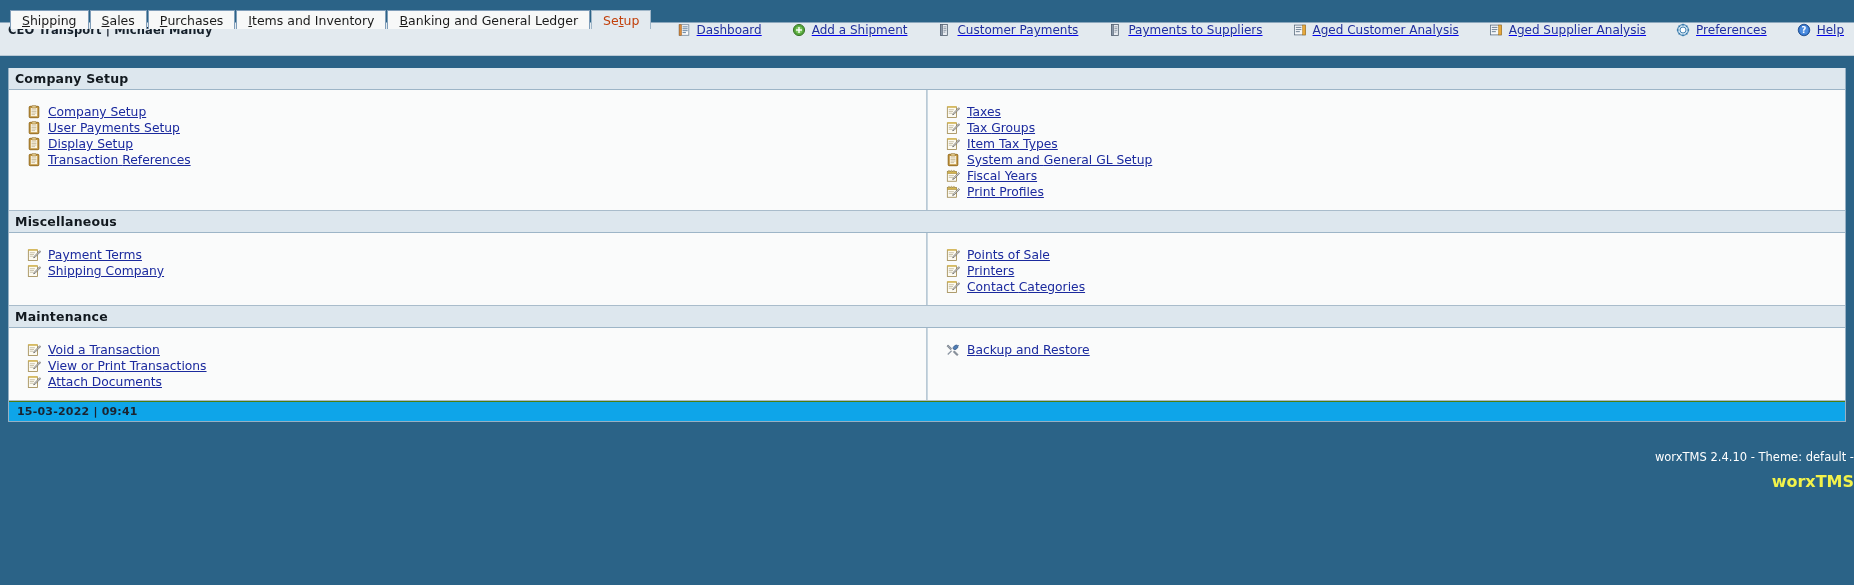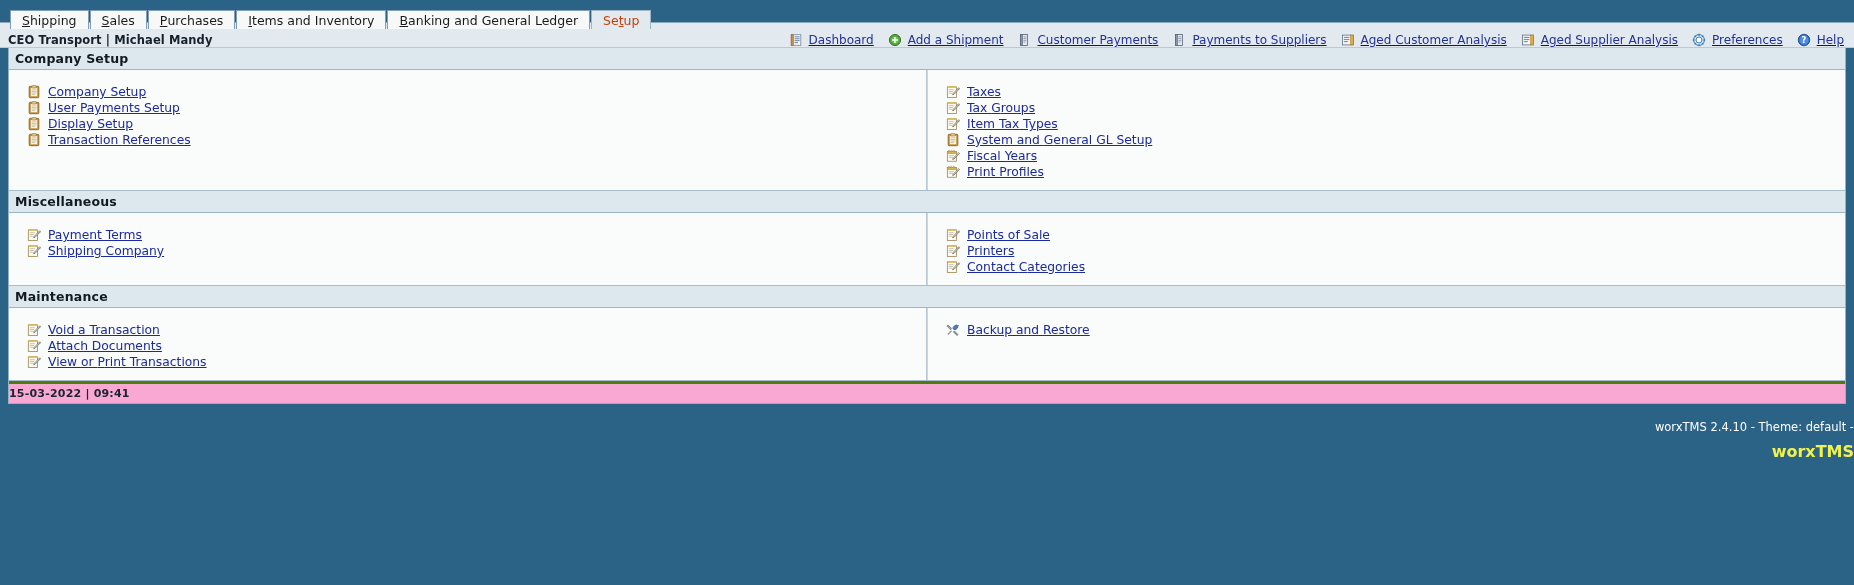--- a/index.html
+++ b/index.html
@@ -51,60 +51,60 @@
     border-color: #9fb6c8;
     color: #c2410c;
     font-weight: normal;
   }
   .tab .akey {
     text-decoration: underline;
   }
 
   
   .userbar {
-    height: 26px;
+    height: 34px;
     background: #e3eaef;
     border-top: 1px solid #8ba7bd;
     border-bottom: 1px solid #b9c9d5;
     display: flex;
-    align-items: flex-end;
+    align-items: flex-start;
     justify-content: space-between;
     padding: 0 10px 0 8px;
     box-sizing: border-box;
     position: relative;
   }
   .userinfo {
     font-size: 11.5px;
     font-weight: bold;
     color: #15202b;
     white-space: nowrap;
     letter-spacing: 0.1px;
   }
   .toolbar {
     display: flex;
     align-items: center;
-    gap: 0px;
+    gap: 16px;
     white-space: nowrap;
   }
   .tb-item {
     display: inline-flex;
     align-items: center;
     margin-left: 14px;
     gap: 6px;
     cursor: pointer;
   }
   .tb-item .lbl {
     color: #21309c;
     font-size: 12px;
     white-space: nowrap;
   }
 
   
   .content {
-    margin: 0 8px;
+    margin: 12px 8px;
     background: #f4f6f7;
     border: 1px solid #96b0c4;
     border-top: none;
     box-sizing: border-box;
   }
 
   
   .panel-title {
     background: #dde7ee;
     border-bottom: 1px solid #9db5c7;
@@ -156,26 +156,26 @@
   .icon {
     width: 14px;
     height: 14px;
     flex: 0 0 14px;
     display: inline-block;
     position: relative;
   }
 
   
   .statusbar {
-    background: #f9a8d4;
-    border-top: 3px solid #4d7c0f;
+    background: #0ea5e9;
+    border-top: 1px solid #4d7c0f;
     font-size: 11px;
     font-weight: bold;
     color: #1b2430;
-    padding: 3px 0 3px 0;
+    padding: 3px 0 3px 8px;
     letter-spacing: 0.2px;
   }
   .footer {
     text-align: right;
     color: #ffffff;
     font-size: 11.5px;
     padding-top: 13px;
     line-height: 20px;
   }
   .footer .brand {
@@ -543,33 +543,33 @@
               <div class="link-row">
                 <span class="icon"><svg width="14" height="14" viewBox="0 0 16 16" xmlns="http://www.w3.org/2000/svg">
                     <rect x="1.5" y="2.2" width="10.5" height="12" fill="#fdfbf2" stroke="#9a8348" stroke-width="0.9"></rect>
                     <line x1="1.5" y1="2.2" x2="12" y2="2.2" stroke="#d8b84e" stroke-width="1.6"></line>
                     <line x1="3.2" y1="5.4" x2="9" y2="5.4" stroke="#a9a080" stroke-width="0.7"></line>
                     <line x1="3.2" y1="7.4" x2="8" y2="7.4" stroke="#a9a080" stroke-width="0.7"></line>
                     <line x1="3.2" y1="9.4" x2="7" y2="9.4" stroke="#a9a080" stroke-width="0.7"></line>
                     <path d="M14.6 3.1 L15.6 4.1 L9.2 10.6 L7.6 11.2 L8.2 9.6 Z" fill="#e9e5da" stroke="#5a5a5a" stroke-width="0.8"></path>
                     <path d="M13.6 4.1 L14.6 5.1" stroke="#5a5a5a" stroke-width="0.7"></path>
                   </svg></span>
+                <a href="#"><span class="pre">View or </span><span class="akey">P</span><span class="post">rint Transactions</span></a>
+              </div>
+              <div class="link-row">
+                <span class="icon"><svg width="14" height="14" viewBox="0 0 16 16" xmlns="http://www.w3.org/2000/svg">
+                    <rect x="1.5" y="2.2" width="10.5" height="12" fill="#fdfbf2" stroke="#9a8348" stroke-width="0.9"></rect>
+                    <line x1="1.5" y1="2.2" x2="12" y2="2.2" stroke="#d8b84e" stroke-width="1.6"></line>
+                    <line x1="3.2" y1="5.4" x2="9" y2="5.4" stroke="#a9a080" stroke-width="0.7"></line>
+                    <line x1="3.2" y1="7.4" x2="8" y2="7.4" stroke="#a9a080" stroke-width="0.7"></line>
+                    <line x1="3.2" y1="9.4" x2="7" y2="9.4" stroke="#a9a080" stroke-width="0.7"></line>
+                    <path d="M14.6 3.1 L15.6 4.1 L9.2 10.6 L7.6 11.2 L8.2 9.6 Z" fill="#e9e5da" stroke="#5a5a5a" stroke-width="0.8"></path>
+                    <path d="M13.6 4.1 L14.6 5.1" stroke="#5a5a5a" stroke-width="0.7"></path>
+                  </svg></span>
                 <a href="#"><span class="akey">A</span><span class="post">ttach Documents</span></a>
-              </div>
-              <div class="link-row">
-                <span class="icon"><svg width="14" height="14" viewBox="0 0 16 16" xmlns="http://www.w3.org/2000/svg">
-                    <rect x="1.5" y="2.2" width="10.5" height="12" fill="#fdfbf2" stroke="#9a8348" stroke-width="0.9"></rect>
-                    <line x1="1.5" y1="2.2" x2="12" y2="2.2" stroke="#d8b84e" stroke-width="1.6"></line>
-                    <line x1="3.2" y1="5.4" x2="9" y2="5.4" stroke="#a9a080" stroke-width="0.7"></line>
-                    <line x1="3.2" y1="7.4" x2="8" y2="7.4" stroke="#a9a080" stroke-width="0.7"></line>
-                    <line x1="3.2" y1="9.4" x2="7" y2="9.4" stroke="#a9a080" stroke-width="0.7"></line>
-                    <path d="M14.6 3.1 L15.6 4.1 L9.2 10.6 L7.6 11.2 L8.2 9.6 Z" fill="#e9e5da" stroke="#5a5a5a" stroke-width="0.8"></path>
-                    <path d="M13.6 4.1 L14.6 5.1" stroke="#5a5a5a" stroke-width="0.7"></path>
-                  </svg></span>
-                <a href="#"><span class="pre">View or </span><span class="akey">P</span><span class="post">rint Transactions</span></a>
               </div>
             </div>
           </div>
           <div class="col right">
             <div class="links">
               <div class="link-row">
                 <span class="icon"><svg width="14" height="14" viewBox="0 0 16 16" xmlns="http://www.w3.org/2000/svg">
                     <path d="M2.4 2.2 L6.6 6.4 L5.2 7.8 L1.2 3.6 Z" fill="#9aa3ae" stroke="#5d6672" stroke-width="0.7"></path>
                     <path d="M9.6 9.0 L13.6 13.0 A1.3 1.3 0 0 1 12.4 14.2 L8.4 10.2 Z" fill="#8b95a2" stroke="#5d6672" stroke-width="0.7"></path>
                     <ellipse cx="10.9" cy="5.0" rx="3.1" ry="2.1" transform="rotate(-40 10.9 5.0)" fill="#4f7db5" stroke="#2f5584" stroke-width="0.8"></ellipse>

